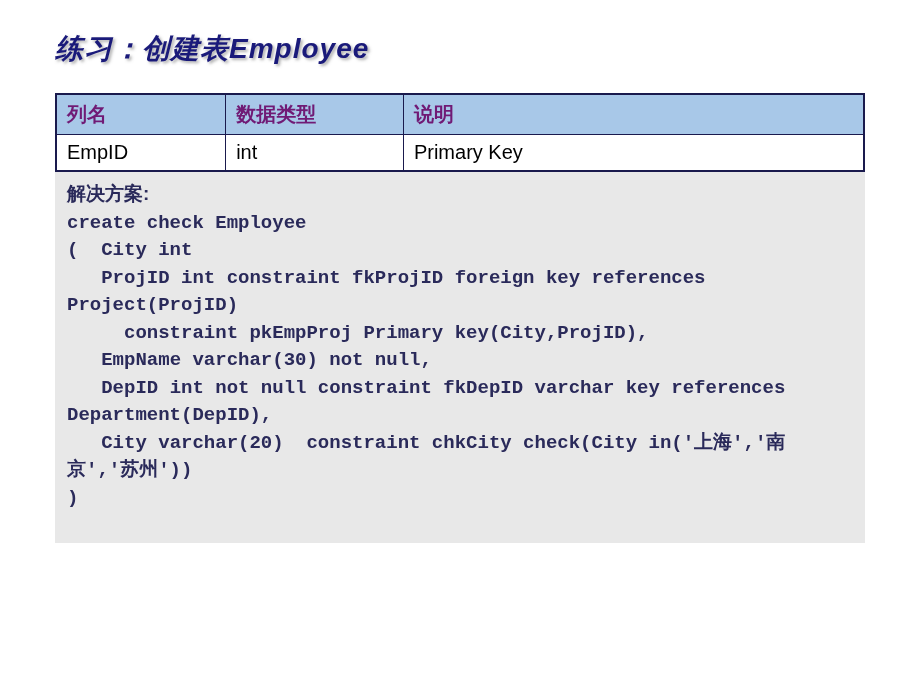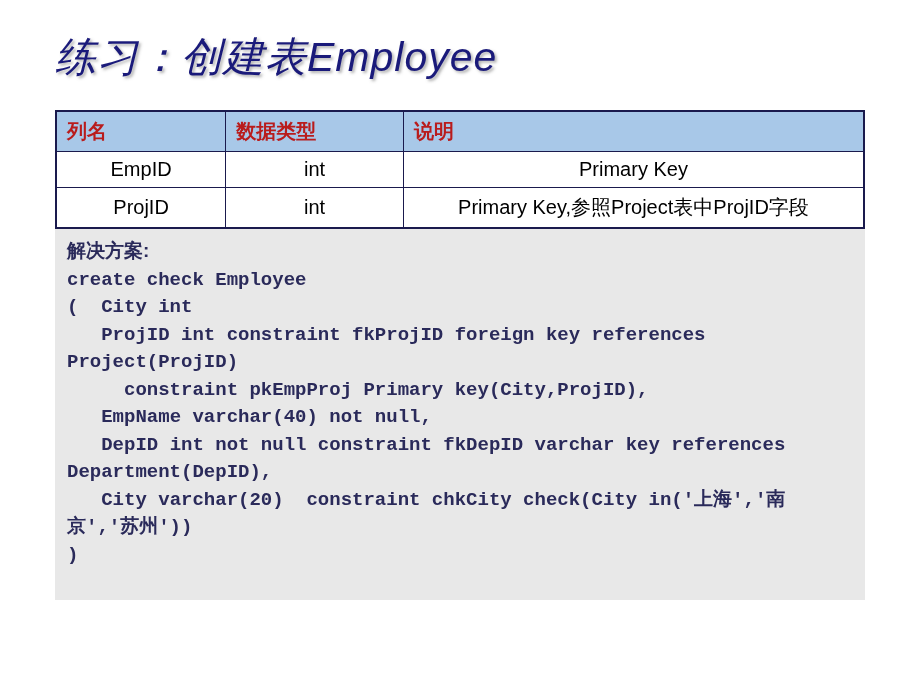--- a/index.html
+++ b/index.html
@@ -7,48 +7,47 @@
       width: 920px;
       height: 690px;
       background: #fff;
       font-family: "Microsoft YaHei", Arial, sans-serif;
       overflow: hidden;
     }
     .slide {
       padding: 30px 55px 0 55px;
     }
     .title {
-      font-size: 41px;
-      font-weight: normal;
+      font-size: 28px;
+      font-weight: bold;
       font-style: italic;
       color: #1a1a7a;
       text-shadow: 2px 2px 3px rgba(100,100,100,0.5);
       margin-bottom: 25px;
       letter-spacing: 1px;
     }
     .schema-table {
       width: 100%;
       border-collapse: collapse;
       border: 2px solid #1a1a4d;
     }
     .schema-table th, .schema-table td {
       border: 1.5px solid #1a1a4d;
       padding: 6px 10px;
       text-align: left;
       font-size: 20px;
     }
     .schema-table th {
       background: #a8c8e8;
       font-weight: bold;
-      color: #b91c1c;
+      color: #701a75;
     }
     .schema-table td {
       background: #fff;
       color: #000;
-      text-align: center;
     }
     .code-block {
       margin-top: 0px;
       background: #e8e8e8;
       padding: 8px 12px 30px 12px;
       font-family: "Courier New", monospace;
       font-size: 19px;
       font-weight: bold;
       color: #2a2a5a;
       line-height: 1.45;
@@ -72,30 +71,25 @@
         <th style="width:22%">数据类型</th>
         <th style="width:57%">说明</th>
       </tr>
     </thead>
     <tbody>
       <tr>
         <td>EmpID</td>
         <td>int</td>
         <td>Primary Key</td>
       </tr>
-      <tr>
-        <td>ProjID</td>
-        <td>int</td>
-        <td>Primary Key,参照Project表中ProjID字段</td>
-      </tr>
     </tbody>
   </table>
 
   <div class="code-block"><span class="soln-label">解决方案:</span>
 <span>create check Employee</span>
 <span>(  City int</span>
 <span>   ProjID int constraint fkProjID foreign key references Project(ProjID)</span>
 <span>     constraint pkEmpProj Primary key(City,ProjID),</span>
-<span>   EmpName varchar(40) not null,</span>
+<span>   EmpName varchar(30) not null,</span>
 <span>   DepID int not null constraint fkDepID varchar key references Department(DepID),</span>
 <span>   City varchar(20)  constraint chkCity check(City in('上海','南京','苏州'))</span>
 <span>)</span></div>
 </div>
 
 </body></html>

